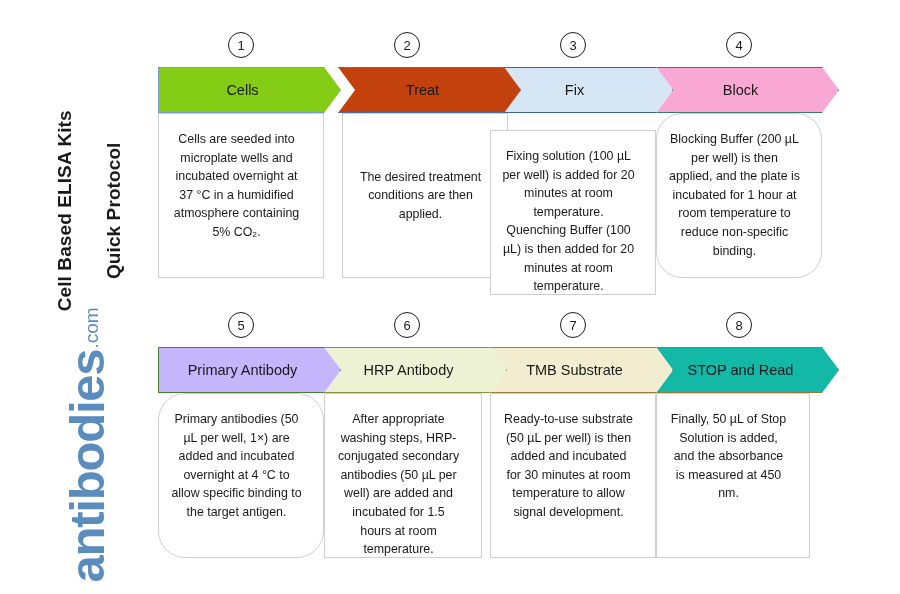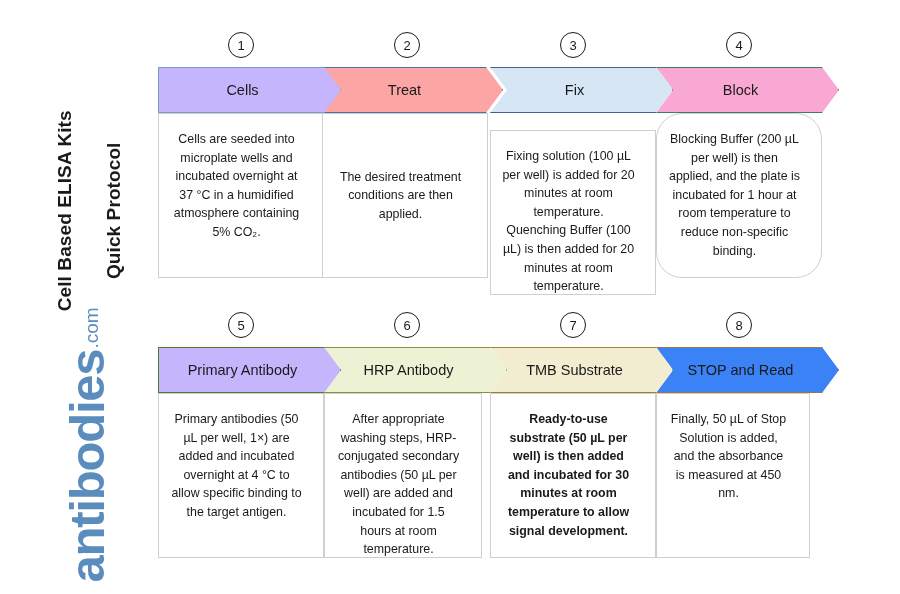--- a/index.html
+++ b/index.html
@@ -159,38 +159,38 @@
 </div>
 
 <div class="flow-row" id="flow-row-1">
   <div class="badge-strip">
       <div class="badge-strip-badge step-badge" style="left: 70px;">1</div>
       <div class="badge-strip-badge step-badge" style="left: 236px;">2</div>
       <div class="badge-strip-badge step-badge" style="left: 402px;">3</div>
       <div class="badge-strip-badge step-badge" style="left: 568px;">4</div>
     </div>
   <div class="chevron-strip">
-      <div class="chevron" style="left: 0px; width: 183px; background: #c4b5fd; border: 1.4px solid rgb(122, 156, 198); z-index: 10;">
+      <div class="chevron" style="left: 0px; width: 183px; background: #84cc16; border: 1.4px solid rgb(122, 156, 198); z-index: 10;">
         <span class="chevron-label">Cells</span>
       </div>
-      <div class="chevron notched" style="left: 162px; width: 183px; background: #fca5a5; border: 1.4px solid rgb(74, 111, 165); z-index: 9;">
+      <div class="chevron notched" style="left: 180px; width: 183px; background: #c2410c; border: 1.4px solid rgb(74, 111, 165); z-index: 9;">
         <span class="chevron-label">Treat</span>
       </div>
       <div class="chevron notched" style="left: 332px; width: 183px; background: rgb(214, 230, 245); border: 1.4px solid rgb(61, 100, 144); z-index: 8;">
         <span class="chevron-label">Fix</span>
       </div>
       <div class="chevron notched" style="left: 498px; width: 183px; background: #f9a8d4; border: 1.4px solid rgb(61, 122, 110); z-index: 7;">
         <span class="chevron-label">Block</span>
       </div>
     </div>
   <div class="body-strip">
       <div class="body-cell" style="left: 0px; width: 166px;">
         <div class="body-text">Cells are seeded into microplate wells and incubated overnight at 37 °C in a humidified atmosphere containing 5% CO₂.</div>
       </div>
-      <div class="body-cell mid" style="left: 164px; width: 166px;">
+      <div class="body-cell mid" style="left: 184px; width: 166px;">
         <div class="body-text">The desired treatment conditions are then applied.</div>
       </div>
       <div class="body-cell" style="left: 332px; width: 166px; margin-top: 17px;">
         <div class="body-text">Fixing solution (100 µL per well) is added for 20 minutes at room temperature. Quenching Buffer (100 µL) is then added for 20 minutes at room temperature.</div>
       </div>
       <div class="body-cell" style="left: 498px; width: 166px; border-radius: 26px;">
         <div class="body-text">Blocking Buffer (200 µL per well) is then applied, and the plate is incubated for 1 hour at room temperature to reduce non-specific binding.</div>
       </div>
     </div>
 </div>
@@ -205,31 +205,31 @@
   <div class="chevron-strip">
       <div class="chevron" style="left: 0px; width: 183px; background: #c4b5fd; border: 1.4px solid rgb(74, 124, 47); z-index: 10;">
         <span class="chevron-label">Primary Antibody</span>
       </div>
       <div class="chevron notched" style="left: 166px; width: 183px; background: rgb(237, 242, 213); border: 1.4px solid rgb(138, 143, 58); z-index: 9;">
         <span class="chevron-label">HRP Antibody</span>
       </div>
       <div class="chevron notched" style="left: 332px; width: 183px; background: rgb(242, 236, 208); border: 1.4px solid rgb(154, 131, 50); z-index: 8;">
         <span class="chevron-label">TMB Substrate</span>
       </div>
-      <div class="chevron notched" style="left: 498px; width: 183px; background: #3b82f6; border: 1.4px solid rgb(154, 122, 58); z-index: 7;">
+      <div class="chevron notched" style="left: 498px; width: 183px; background: #14b8a6; border: 1.4px solid rgb(154, 122, 58); z-index: 7;">
         <span class="chevron-label">STOP and Read</span>
       </div>
     </div>
   <div class="body-strip">
-      <div class="body-cell" style="left: 0px; width: 166px;">
+      <div class="body-cell" style="left: 0px; width: 166px; border-radius: 27px;">
         <div class="body-text">Primary antibodies (50 µL per well, 1×) are added and incubated overnight at 4 °C to allow specific binding to the target antigen.</div>
       </div>
       <div class="body-cell" style="left: 166px; width: 158px;">
         <div class="body-text">After appropriate washing steps, HRP-conjugated secondary antibodies (50 µL per well) are added and incubated for 1.5 hours at room temperature.</div>
       </div>
-      <div class="body-cell" style="left: 332px; width: 166px; font-weight: bold;">
+      <div class="body-cell" style="left: 332px; width: 166px;">
         <div class="body-text">Ready-to-use substrate (50 µL per well) is then added and incubated for 30 minutes at room temperature to allow signal development.</div>
       </div>
       <div class="body-cell" style="left: 498px; width: 154px;">
         <div class="body-text">Finally, 50 µL of Stop Solution is added, and the absorbance is measured at 450 nm.</div>
       </div>
     </div>
 </div>
 
 </body></html>

